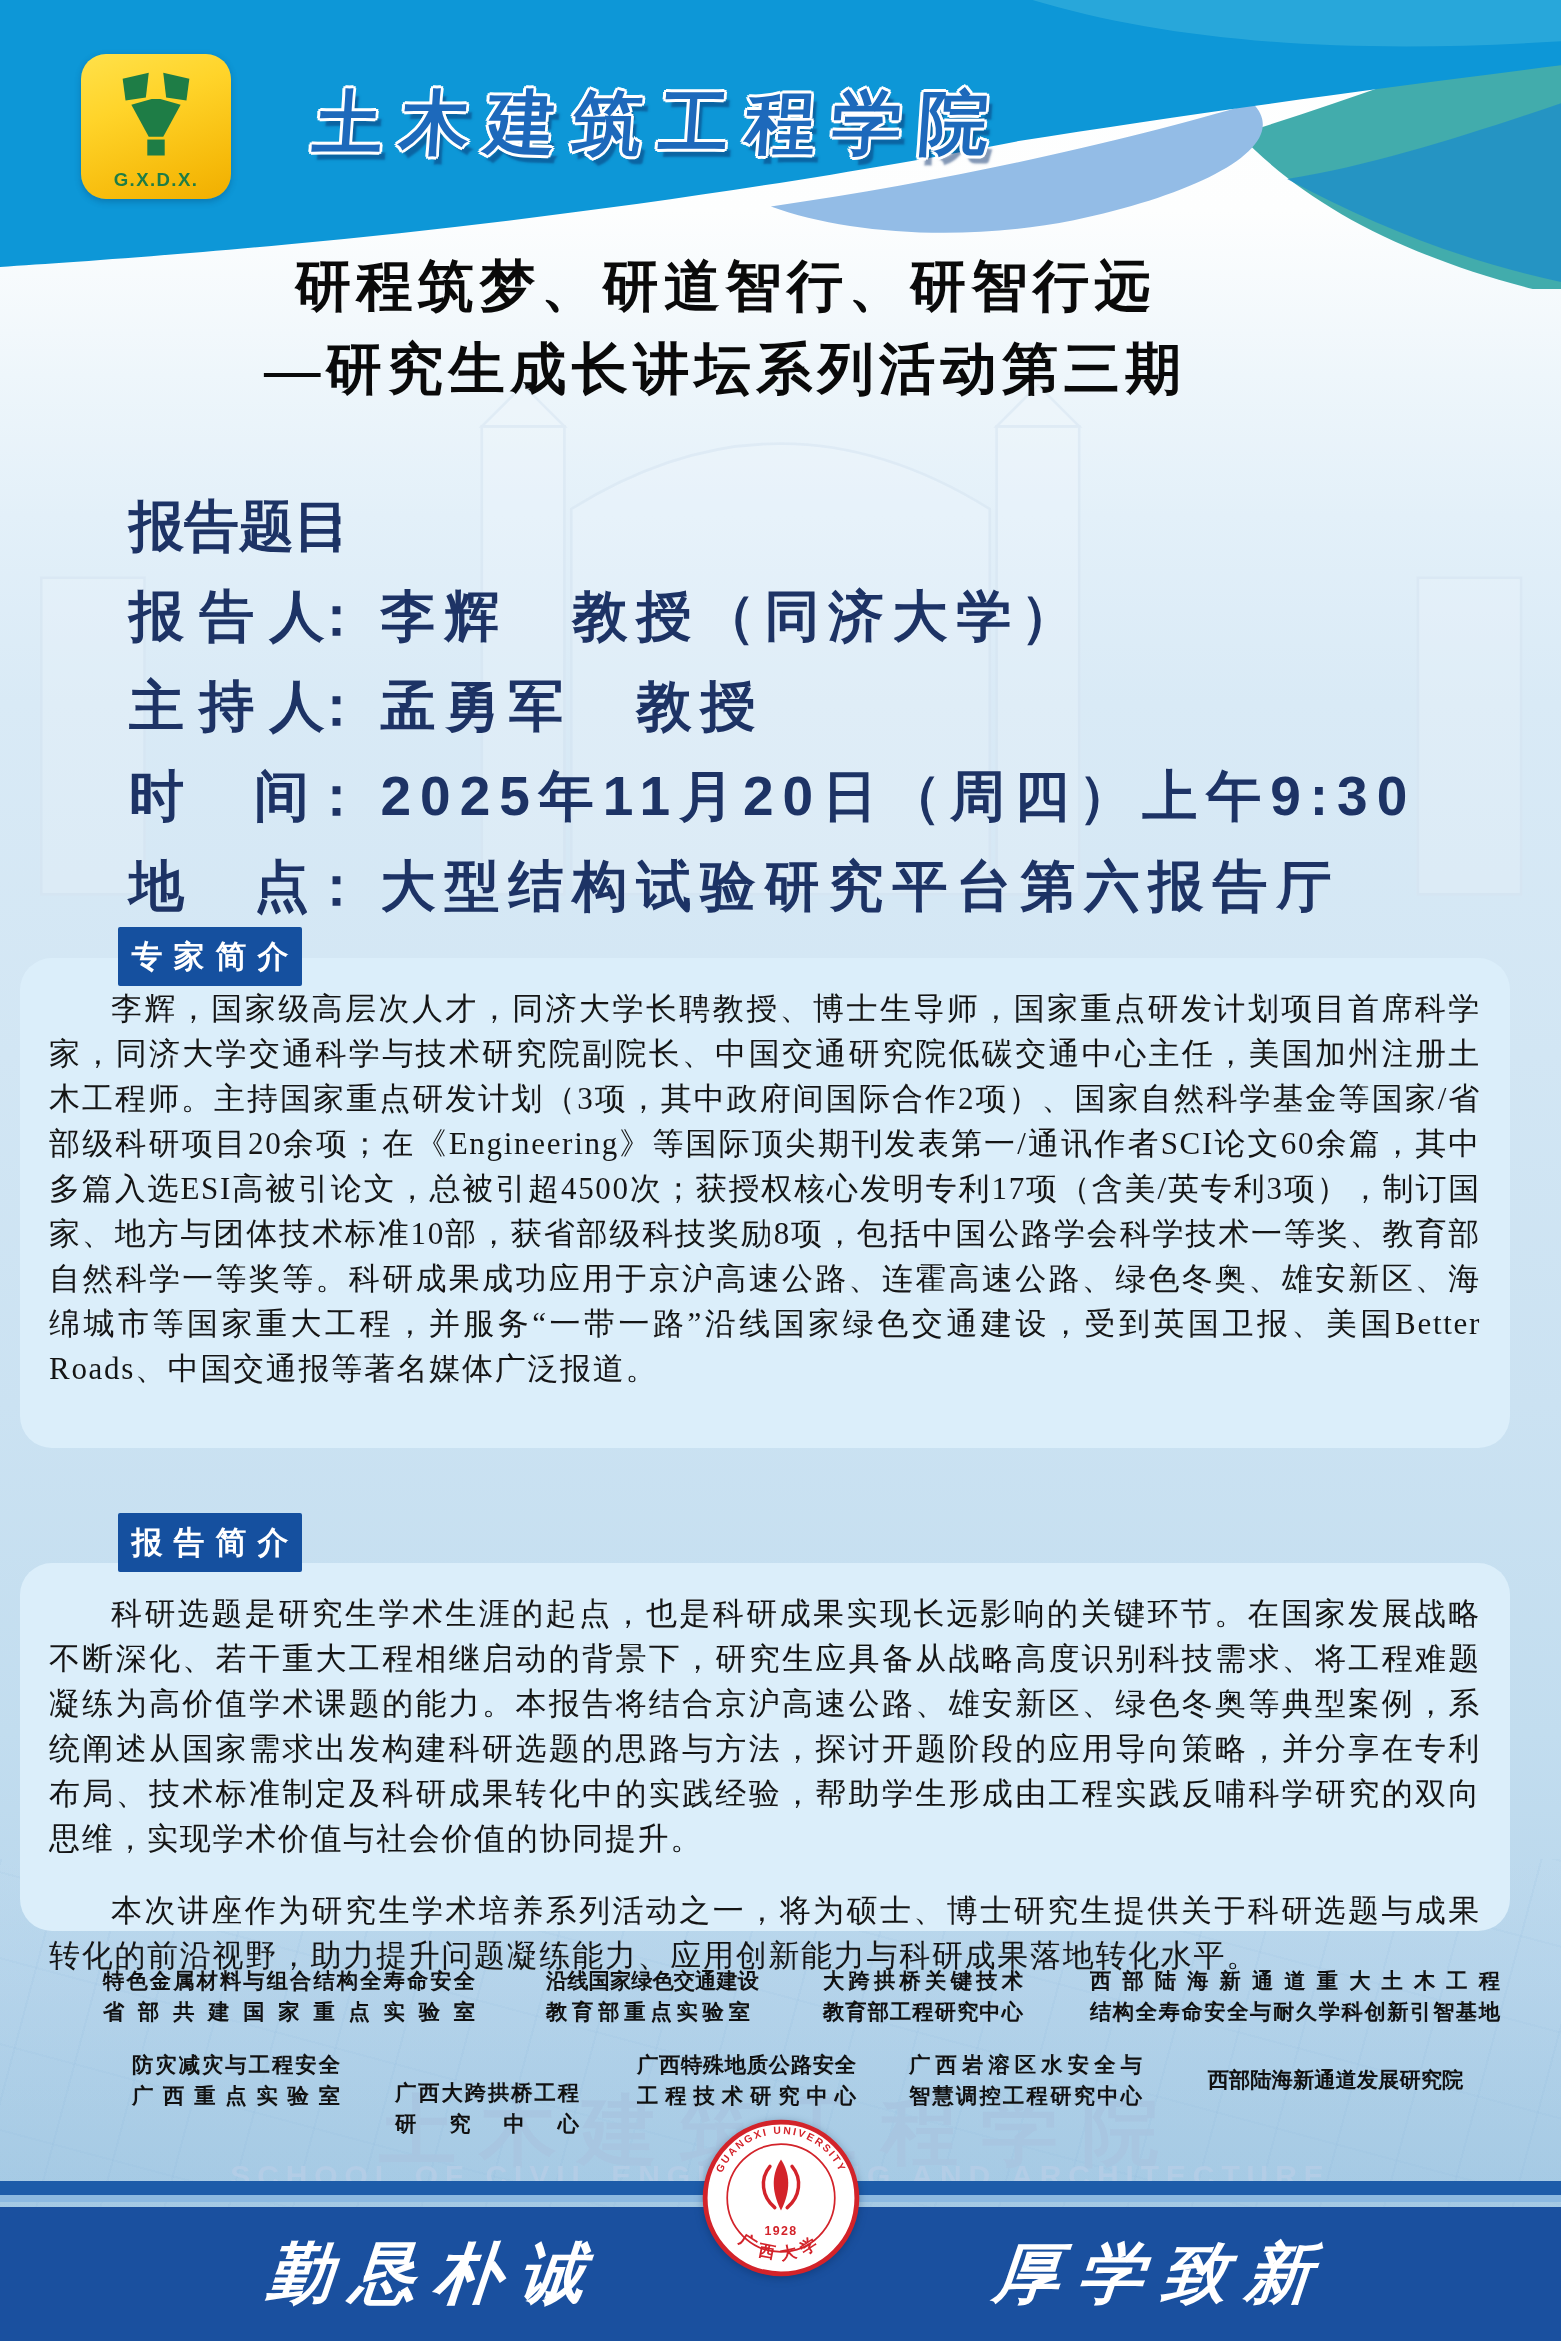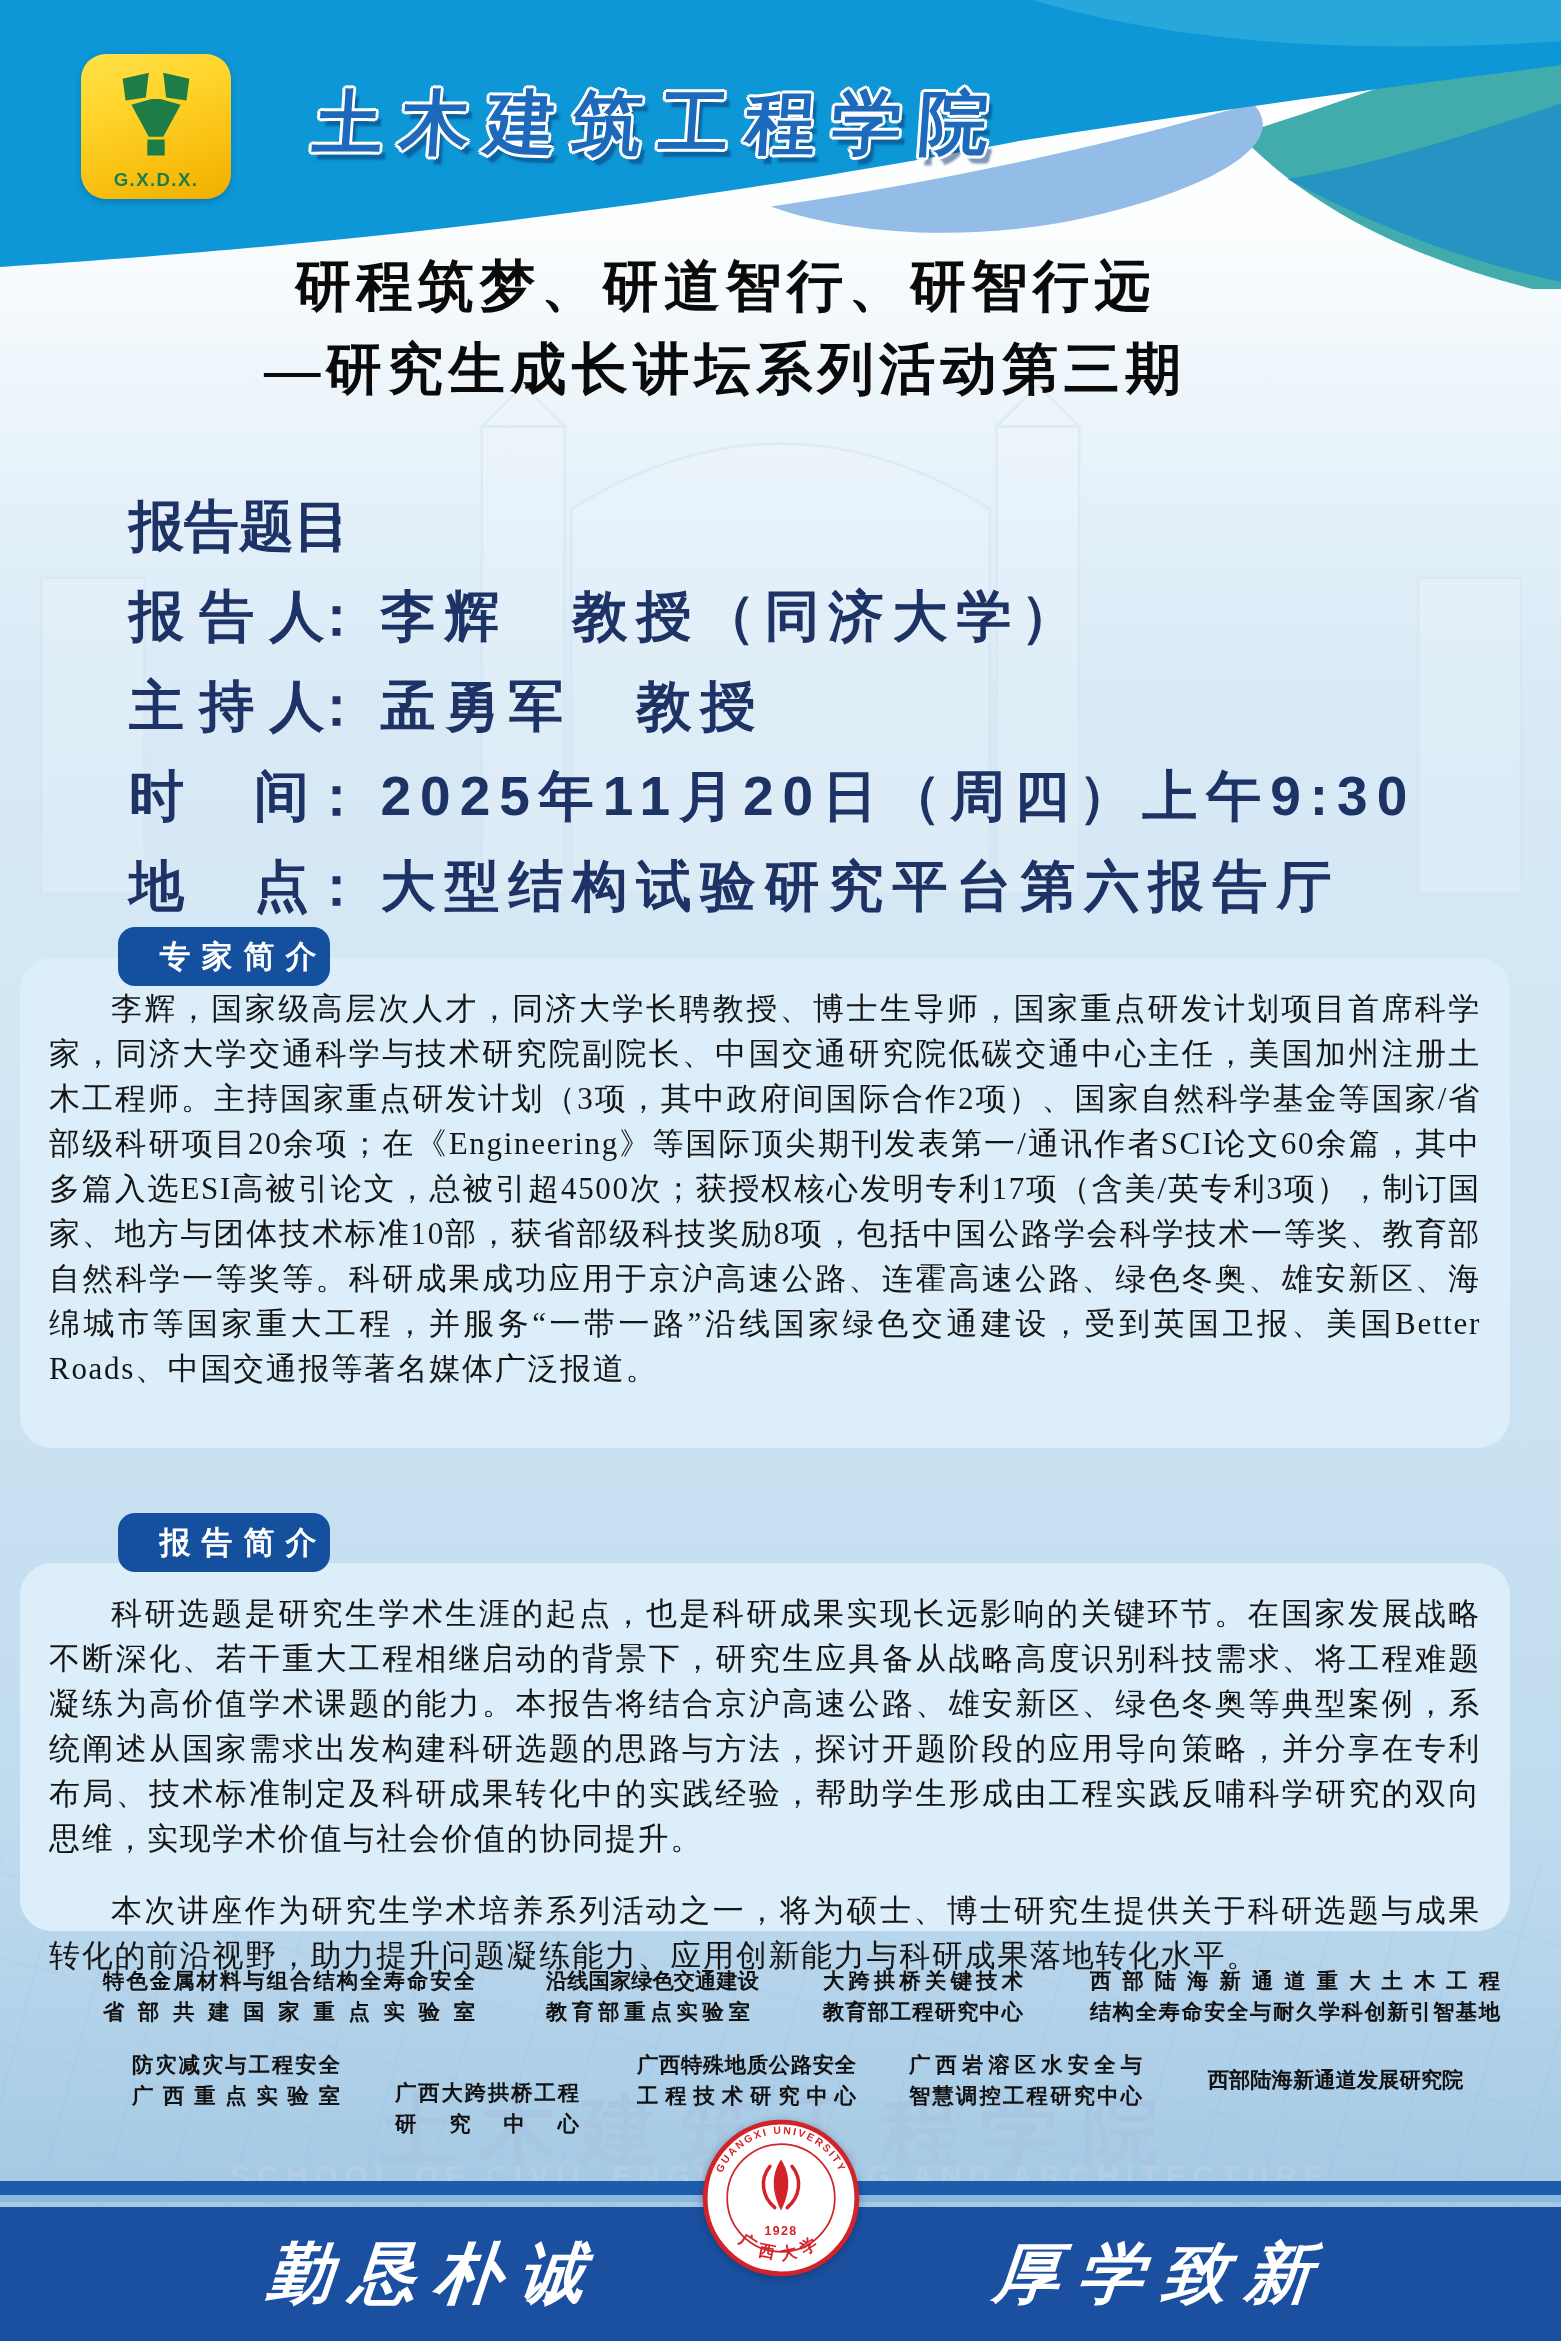--- a/index.html
+++ b/index.html
@@ -26,23 +26,23 @@
     text-align:center;color:#0a0a0a;font-weight:bold;}
   .title-line{font-size:56px;line-height:83px;letter-spacing:5.5px;white-space:nowrap;}
   
   .info-block{position:absolute;left:129px;top:482px;width:1370px;
     font-family:"Liberation Sans","DejaVu Sans",sans-serif;font-weight:bold;color:#1d3365;}
   .info-row{display:flex;align-items:center;height:90px;font-size:55px;white-space:nowrap;}
   .info-label{display:inline-block;width:180px;text-align:justify;text-align-last:justify;}
   .info-colon{margin-right:16.5px;}
   .info-value{letter-spacing:9px;}
   
-  .tab{position:absolute;left:118px;width:184px;height:59px;border-radius:17px;background:#15509f;
+  .tab{position:absolute;left:118px;width:184px;height:59px;border-radius:2px;background:#15509f;
     color:#fff;font-size:31px;font-weight:bold;letter-spacing:11px;text-indent:11px;
-    display:flex;align-items:center;justify-content:center;z-index:2;padding-left:28px;}
+    display:flex;align-items:center;justify-content:center;z-index:2;}
   .panel{position:absolute;left:20px;width:1490px;background:#dbeefa;border-radius:32px;z-index:1;}
   .panel p{margin:27.5px 29px 0 29px;font-size:31px;line-height:45px;letter-spacing:1.7px;
     text-align:justify;text-indent:2em;color:#151515;}
   #expert-tab{top:927px;}  #expert-panel{top:958px;height:490px;}
   #report-tab{top:1513px;}  #report-panel{top:1543px;height:368px;margin-top:20px;}
   
   .photo-hint{position:absolute;left:0;top:1859px;width:1561px;height:358px;pointer-events:none;
     background:
       repeating-linear-gradient(105deg,rgba(130,175,215,.10) 0 2.1px,transparent 2.1px 62px),
       repeating-linear-gradient(15deg,rgba(130,175,215,.08) 0 2.1px,transparent 2.1px 83px),

